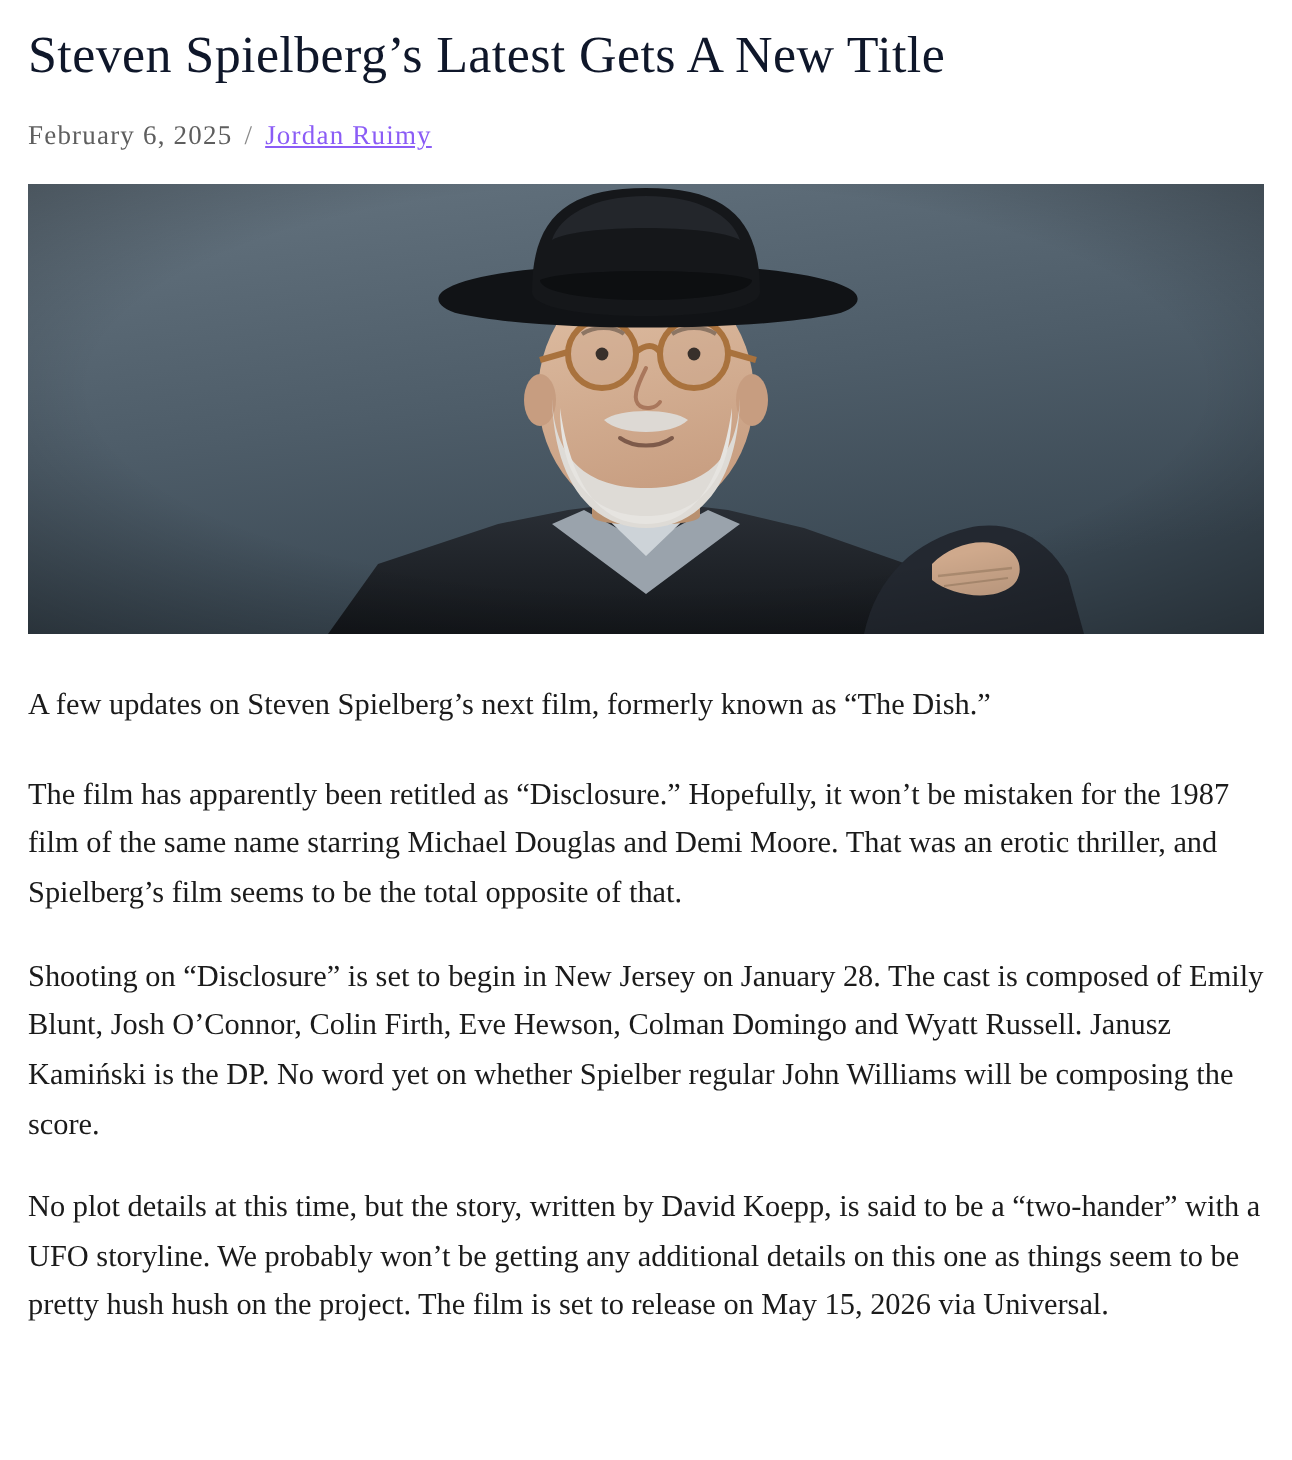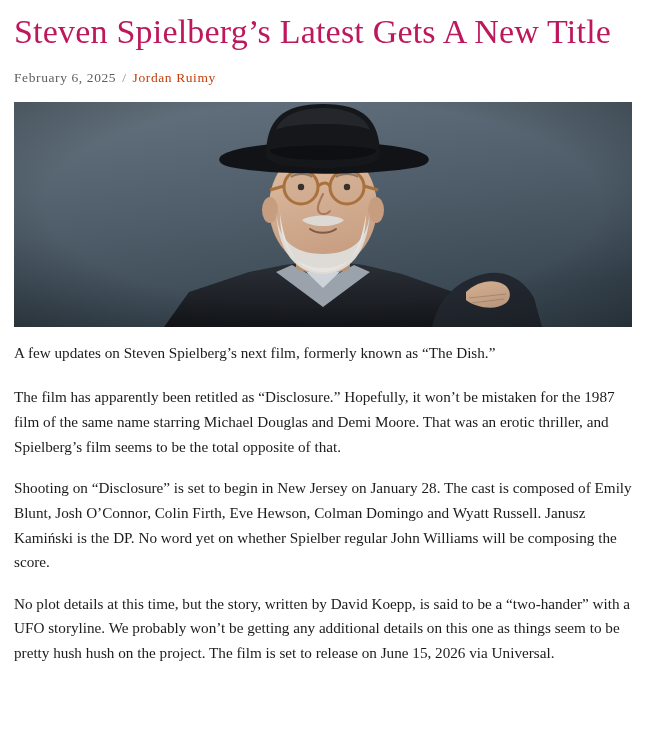--- a/index.html
+++ b/index.html
@@ -16,56 +16,57 @@
   }
   .page {
     width: 646px;
     height: 730px;
     box-sizing: border-box;
     padding: 0 14px;
     position: relative;
   }
   .article-title {
     font-family: "Liberation Serif", serif;
-    font-size: 34px;
+    font-size: 26px;
     font-weight: normal;
     line-height: 1.2;
-    color: #be185d;
+    color: #0f172a;
     margin: 12px 0 0 0;
     letter-spacing: 0.2px;
   }
   .meta {
     margin-top: 17px;
     font-family: "Liberation Serif", serif;
     font-size: 13.5px;
     color: #5e5e5e;
     letter-spacing: 0.6px;
     display: flex;
     align-items: center;
     gap: 6px;
   }
   .meta .sep {
     color: #8a8a8a;
   }
   .meta .author {
-    color: #c2410c;
+    color: #8b5cf6;
+    text-decoration: underline;
   }
   .hero {
     margin-top: 16px;
     width: 618px;
     height: 225px;
     overflow: hidden;
     position: relative;
     background: #47555f;
   }
   .hero svg {
     display: block;
   }
   .body-text {
-    margin-top: 14px;
+    margin-top: 24px;
   }
   .body-text p {
     font-family: "Liberation Serif", serif;
     font-size: 15.2px;
     line-height: 1.62;
     color: #1b1b1b;
     margin: 0 0 17px 0;
     text-align: left;
   }
   .body-text p:first-child {
@@ -152,16 +153,16 @@
       <path d="M256 48 C268 42 350 42 362 48 C362 54 340 58 309 58 C278 58 256 54 256 48 Z" fill="#0d0f11"></path>
 
       <rect x="0" y="0" width="618" height="225" fill="url(#vign)"></rect>
     </svg>
   </div>
 
   <div class="body-text">
     <p>A few updates on Steven Spielberg’s next film, formerly known as “The Dish.”</p>
     <p>The film has apparently been retitled as “Disclosure.” Hopefully, it won’t be mistaken for the 1987 film of the same name starring Michael Douglas and Demi Moore. That was an erotic thriller, and Spielberg’s film seems to be the total opposite of that.</p>
     <p>Shooting on “Disclosure” is set to begin in New Jersey on January 28. The cast is composed of Emily Blunt, Josh O’Connor, Colin Firth, Eve Hewson, Colman Domingo and Wyatt Russell. Janusz Kamiński is the DP. No word yet on whether Spielber regular John Williams will be composing the score.</p>
-    <p>No plot details at this time, but the story, written by David Koepp, is said to be a “two-hander” with a UFO storyline. We probably won’t be getting any additional details on this one as things seem to be pretty hush hush on the project. The film is set to release on June 15, 2026 via Universal.</p>
+    <p>No plot details at this time, but the story, written by David Koepp, is said to be a “two-hander” with a UFO storyline. We probably won’t be getting any additional details on this one as things seem to be pretty hush hush on the project. The film is set to release on May 15, 2026 via Universal.</p>
   </div>
 
 </div>
 
 </body></html>

